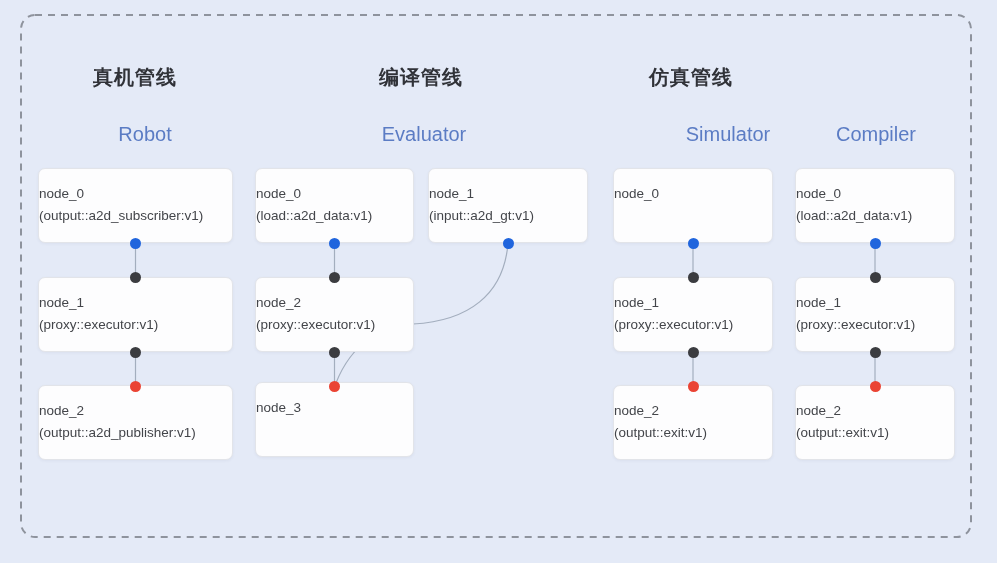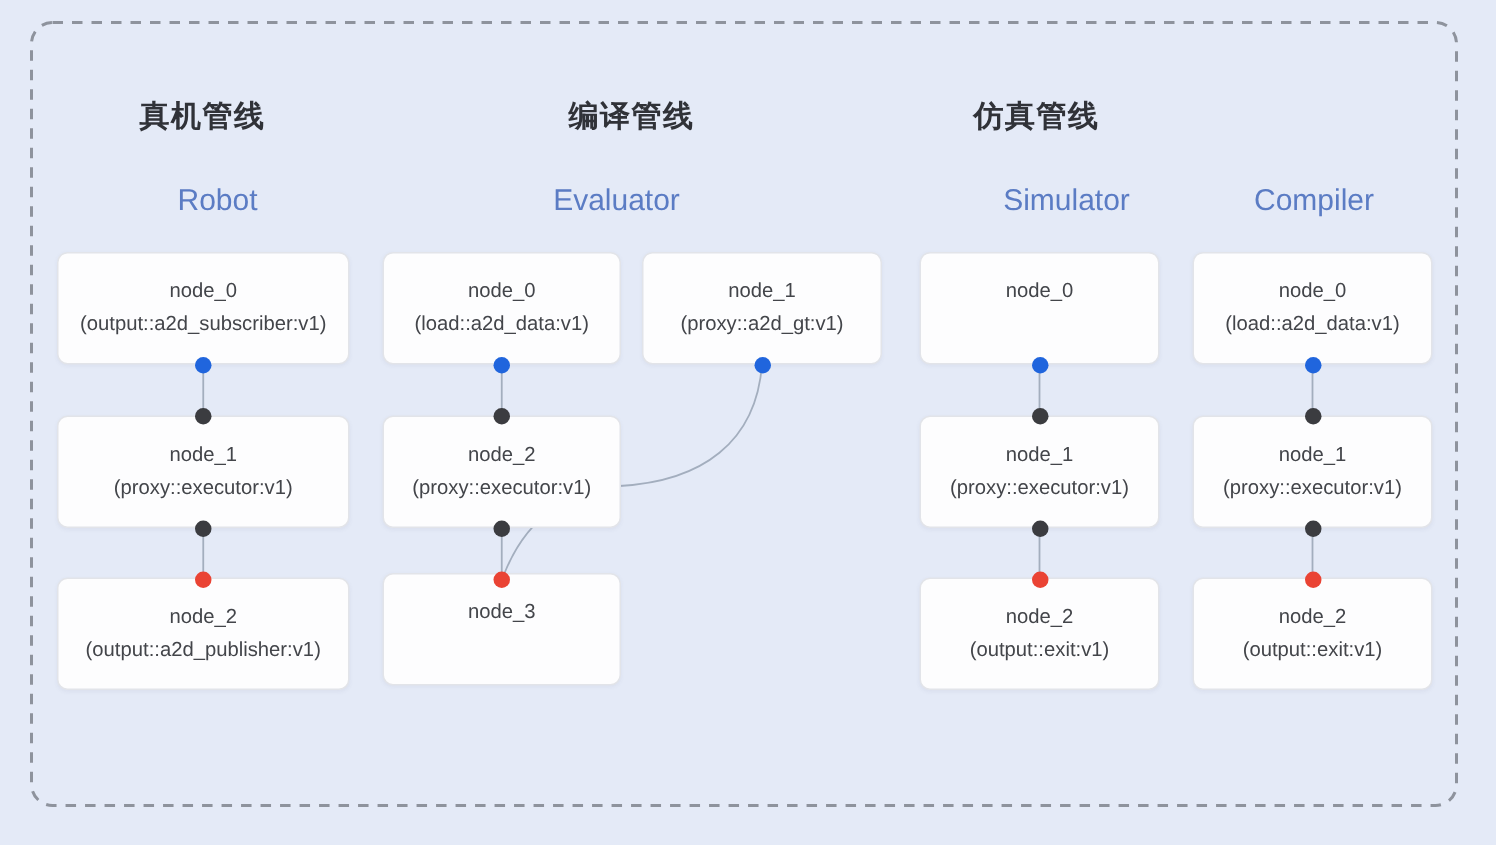--- a/index.html
+++ b/index.html
@@ -33,21 +33,20 @@
     font-size:20px;color:var(--title-en);
     white-space:nowrap;z-index:2;
   }
   .node{
     position:absolute;height:75px;box-sizing:border-box;
     background:var(--box-fill);
     border:1px solid var(--box-border);
     border-radius:7px;
     box-shadow:0 1px 3px rgba(60,70,100,0.06);
     z-index:2;
-    text-align:center;
     padding-top:14px;
   }
   .nname,.ntype{
     font-size:13.5px;line-height:22px;color:var(--node-text);
     white-space:nowrap;
   }
   .dot{
     position:absolute;width:11px;height:11px;border-radius:50%;z-index:3;
   }
   .dot.blue{background:var(--dot-blue);}
@@ -70,23 +69,23 @@
       <line x1="693" y1="243" x2="693" y2="278"></line>
       <line x1="693" y1="352" x2="693" y2="386"></line>
       <line x1="875" y1="243" x2="875" y2="278"></line>
       <line x1="875" y1="352" x2="875" y2="386"></line>
     </g>
   </svg>
 
   <div class="hdr-zh" style="left:135px">真机管线</div>
   <div class="hdr-en" style="left:145px">Robot</div>
   <div class="hdr-zh" style="left:421px">编译管线</div>
-  <div class="hdr-en" style="left:411px">Evaluator</div>
+  <div class="hdr-en" style="left:424px">Evaluator</div>
   <div class="hdr-zh" style="left:691px">仿真管线</div>
-  <div class="hdr-en" style="left:711px">Simulator</div>
+  <div class="hdr-en" style="left:728px">Simulator</div>
   <div class="hdr-en" style="left:876px">Compiler</div>
 
   <div class="node" style="left:38px;top:168px;width:195px">
     <div class="nname">node_0</div>
     <div class="ntype">(output::a2d_subscriber:v1)</div>
   </div>
   <div class="node" style="left:38px;top:277px;width:195px">
     <div class="nname">node_1</div>
     <div class="ntype">(proxy::executor:v1)</div>
   </div>
@@ -94,21 +93,21 @@
     <div class="nname">node_2</div>
     <div class="ntype">(output::a2d_publisher:v1)</div>
   </div>
 
   <div class="node" style="left:255px;top:168px;width:159px">
     <div class="nname">node_0</div>
     <div class="ntype">(load::a2d_data:v1)</div>
   </div>
   <div class="node" style="left:428px;top:168px;width:160px">
     <div class="nname">node_1</div>
-    <div class="ntype">(proxy::a2d_gt:v1)</div>
+    <div class="ntype">(input::a2d_gt:v1)</div>
   </div>
   <div class="node" style="left:255px;top:277px;width:159px">
     <div class="nname">node_2</div>
     <div class="ntype">(proxy::executor:v1)</div>
   </div>
   <div class="node" style="left:255px;top:382px;width:159px">
     <div class="nname">node_3</div>
   </div>
 
   <div class="node" style="left:613px;top:168px;width:160px">

